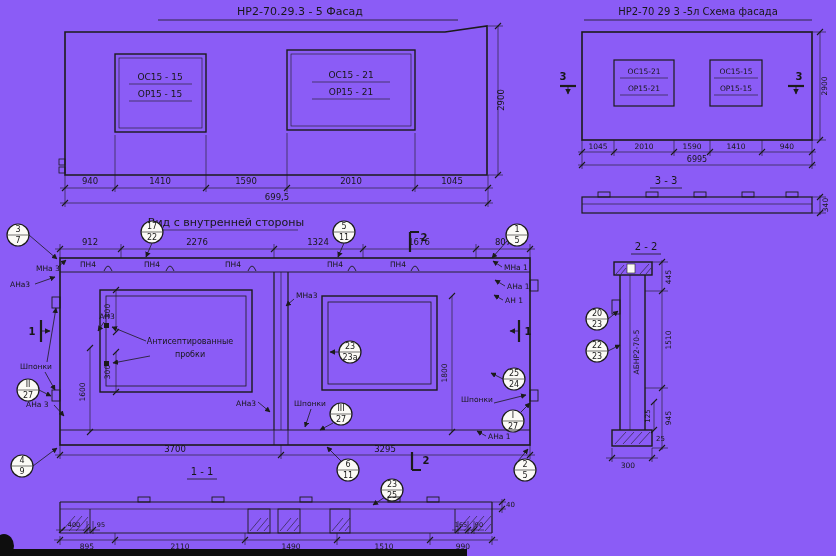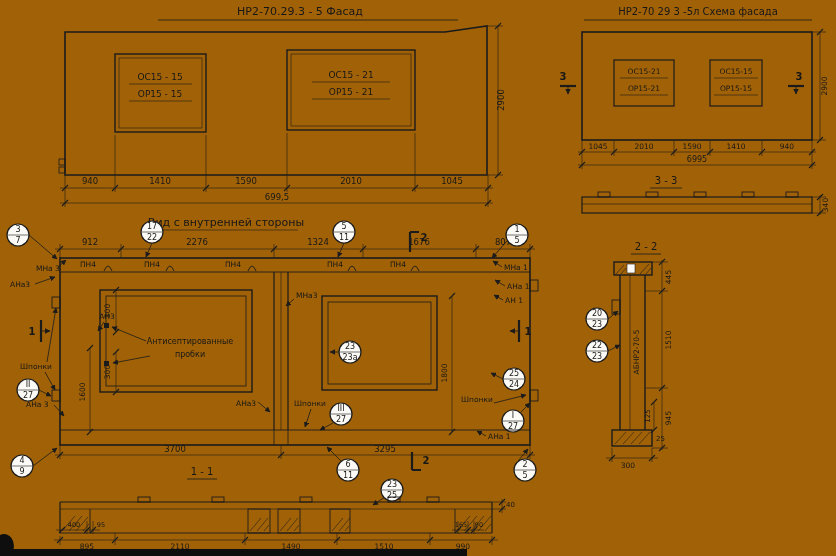--- a/index.html
+++ b/index.html
@@ -1,16 +1,16 @@
 <!DOCTYPE html>
 <html><head>
 <meta charset="utf-8">
 <style>
   html,body{margin:0;padding:0;background:#e9e7e1;}
-  .stage{position:relative;width:836px;height:556px;background:#a16207;overflow:hidden;}
+  .stage{position:relative;width:836px;height:556px;background:#8b5cf6;overflow:hidden;}
   svg{display:block;}
   svg text{font-family:"DejaVu Sans","Liberation Sans",sans-serif;fill:#171717;}
   .ln{stroke:#1b1b1b;fill:none;stroke-width:1;}
   .w06{stroke-width:.6}.w08{stroke-width:.8}.w09{stroke-width:.9}
   .w12{stroke-width:1.2}.w14{stroke-width:1.4}.w16{stroke-width:1.6}.w2{stroke-width:2.2}
   .tick{stroke:#1b1b1b;stroke-width:1.1;fill:none;}
   .paper{fill:#fbfaf6;}
   .ink{fill:#1b1b1b;}
   .t65{font-size:6.5px}.t7{font-size:7px}.t75{font-size:7.5px}.t8{font-size:8px}
   .t85{font-size:8.5px}.t9{font-size:9px}.t10{font-size:10px}.t11{font-size:11px}

